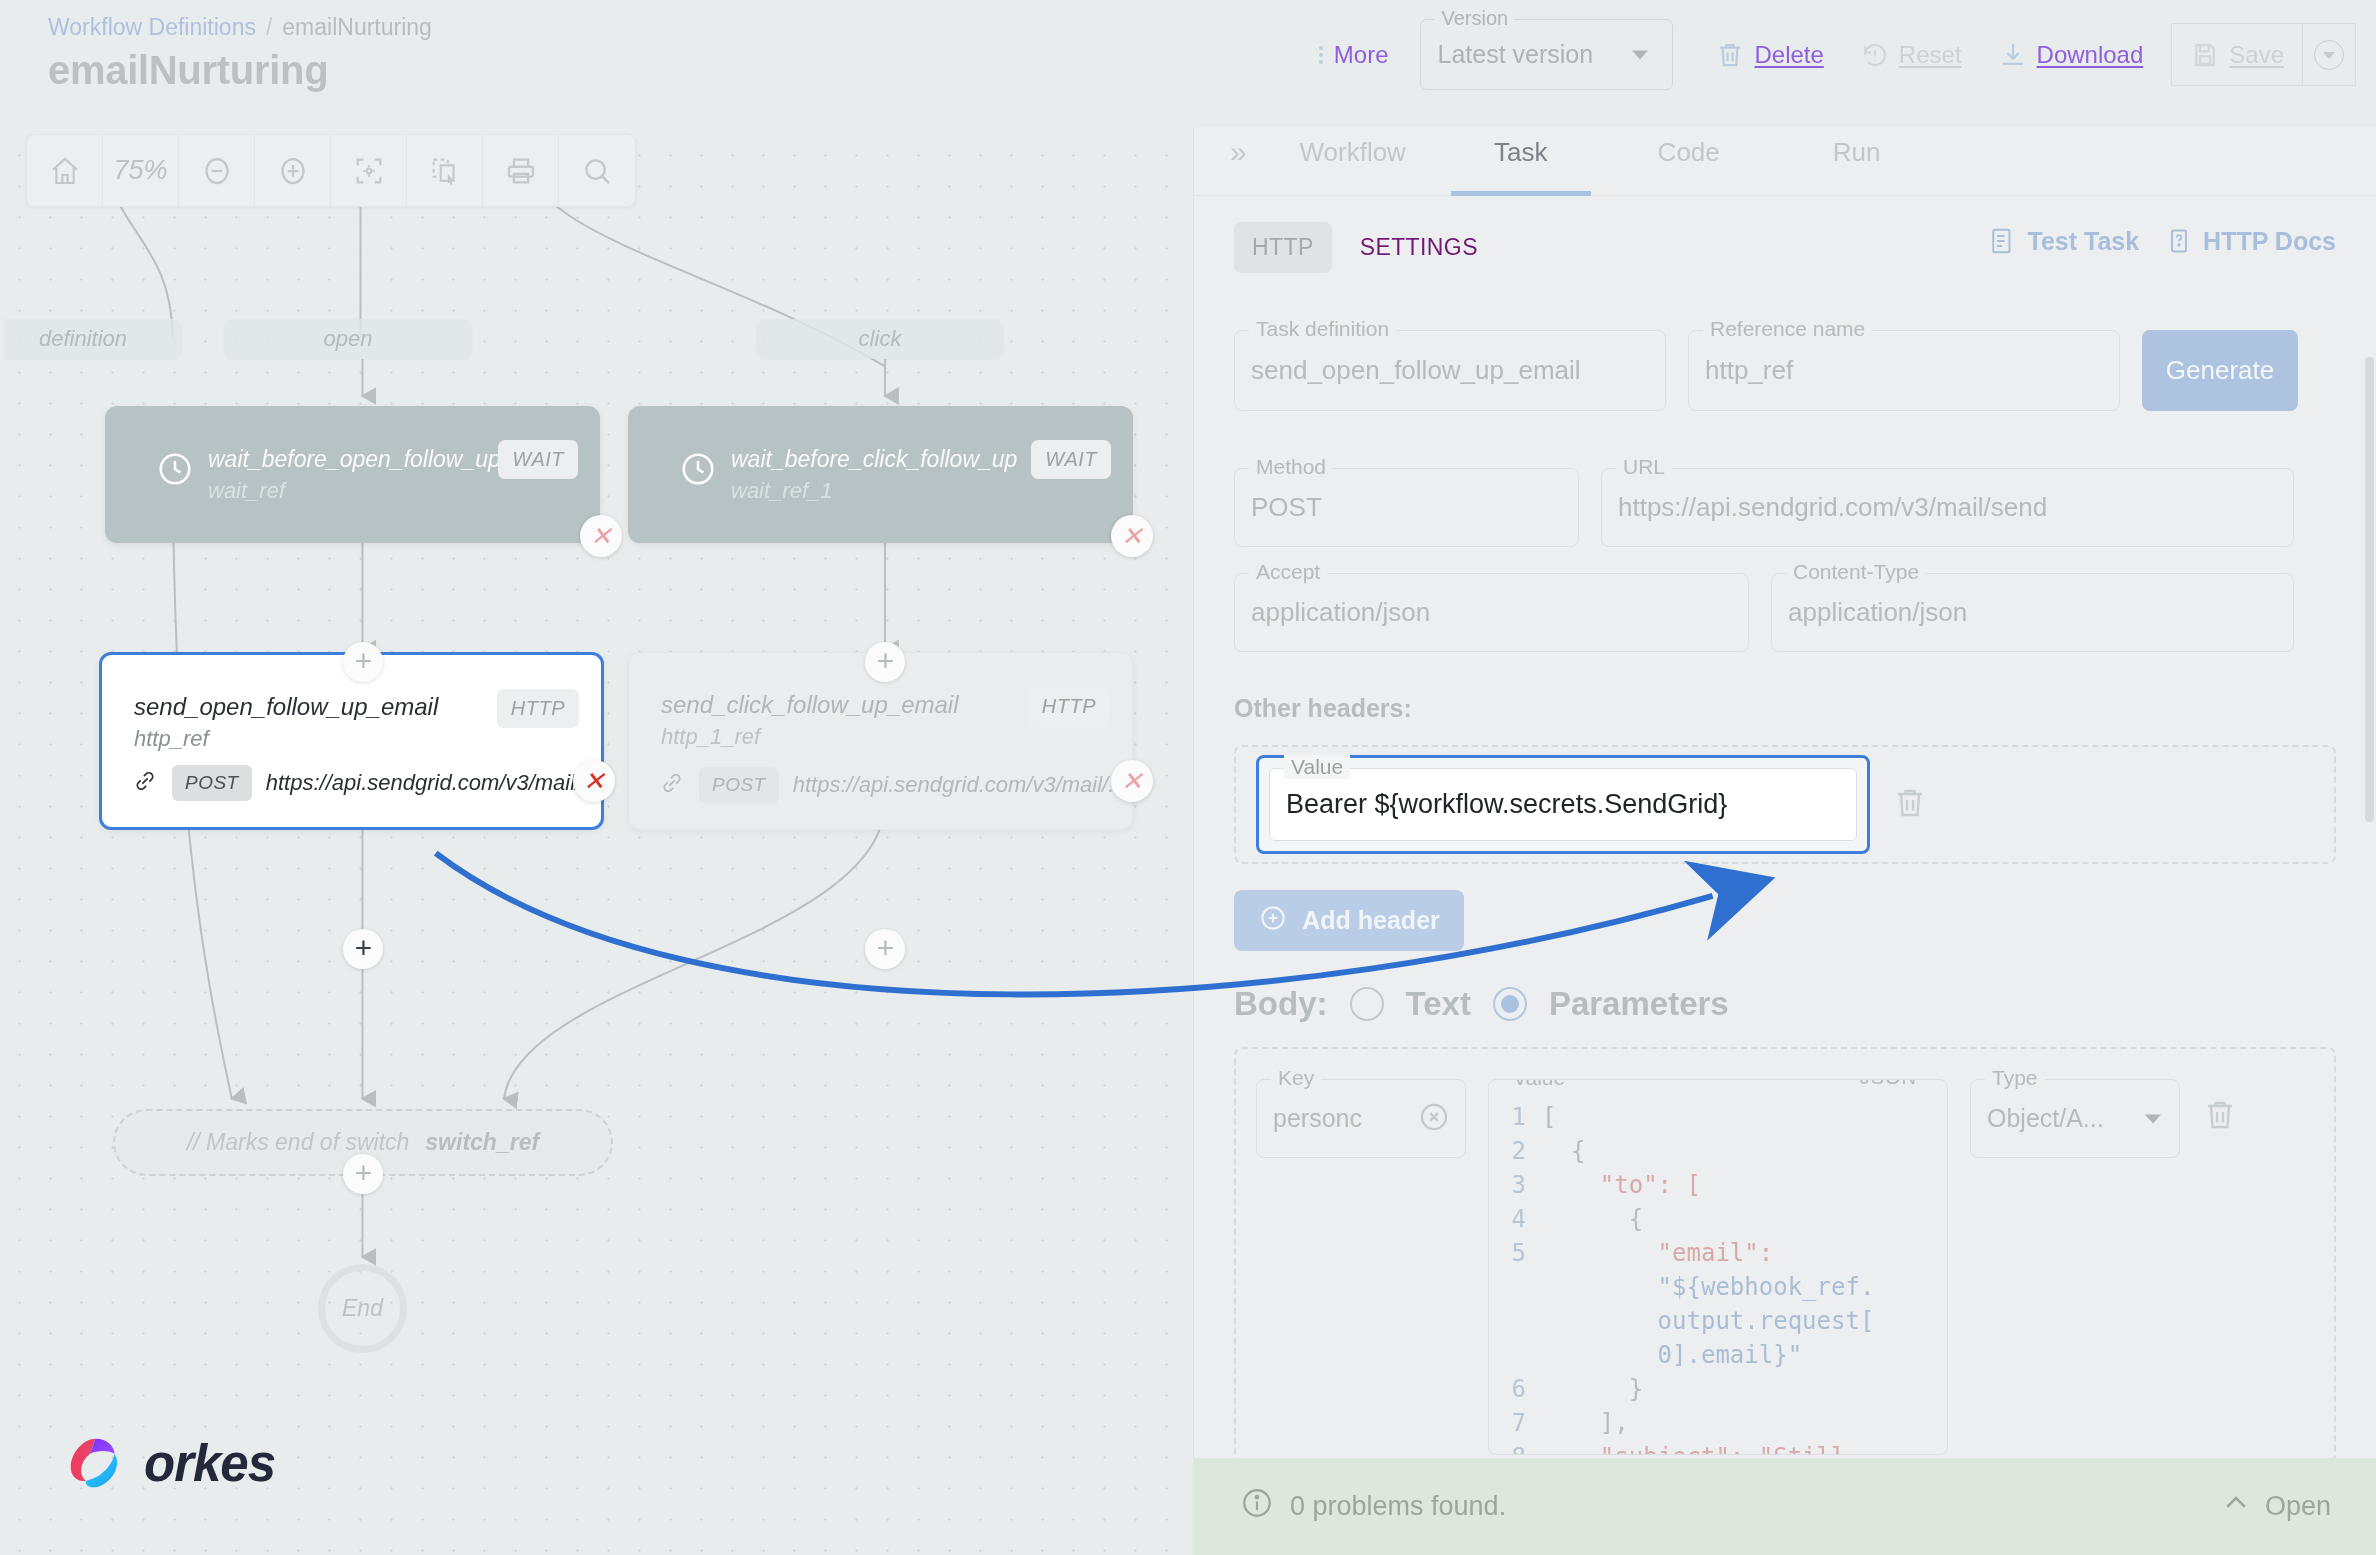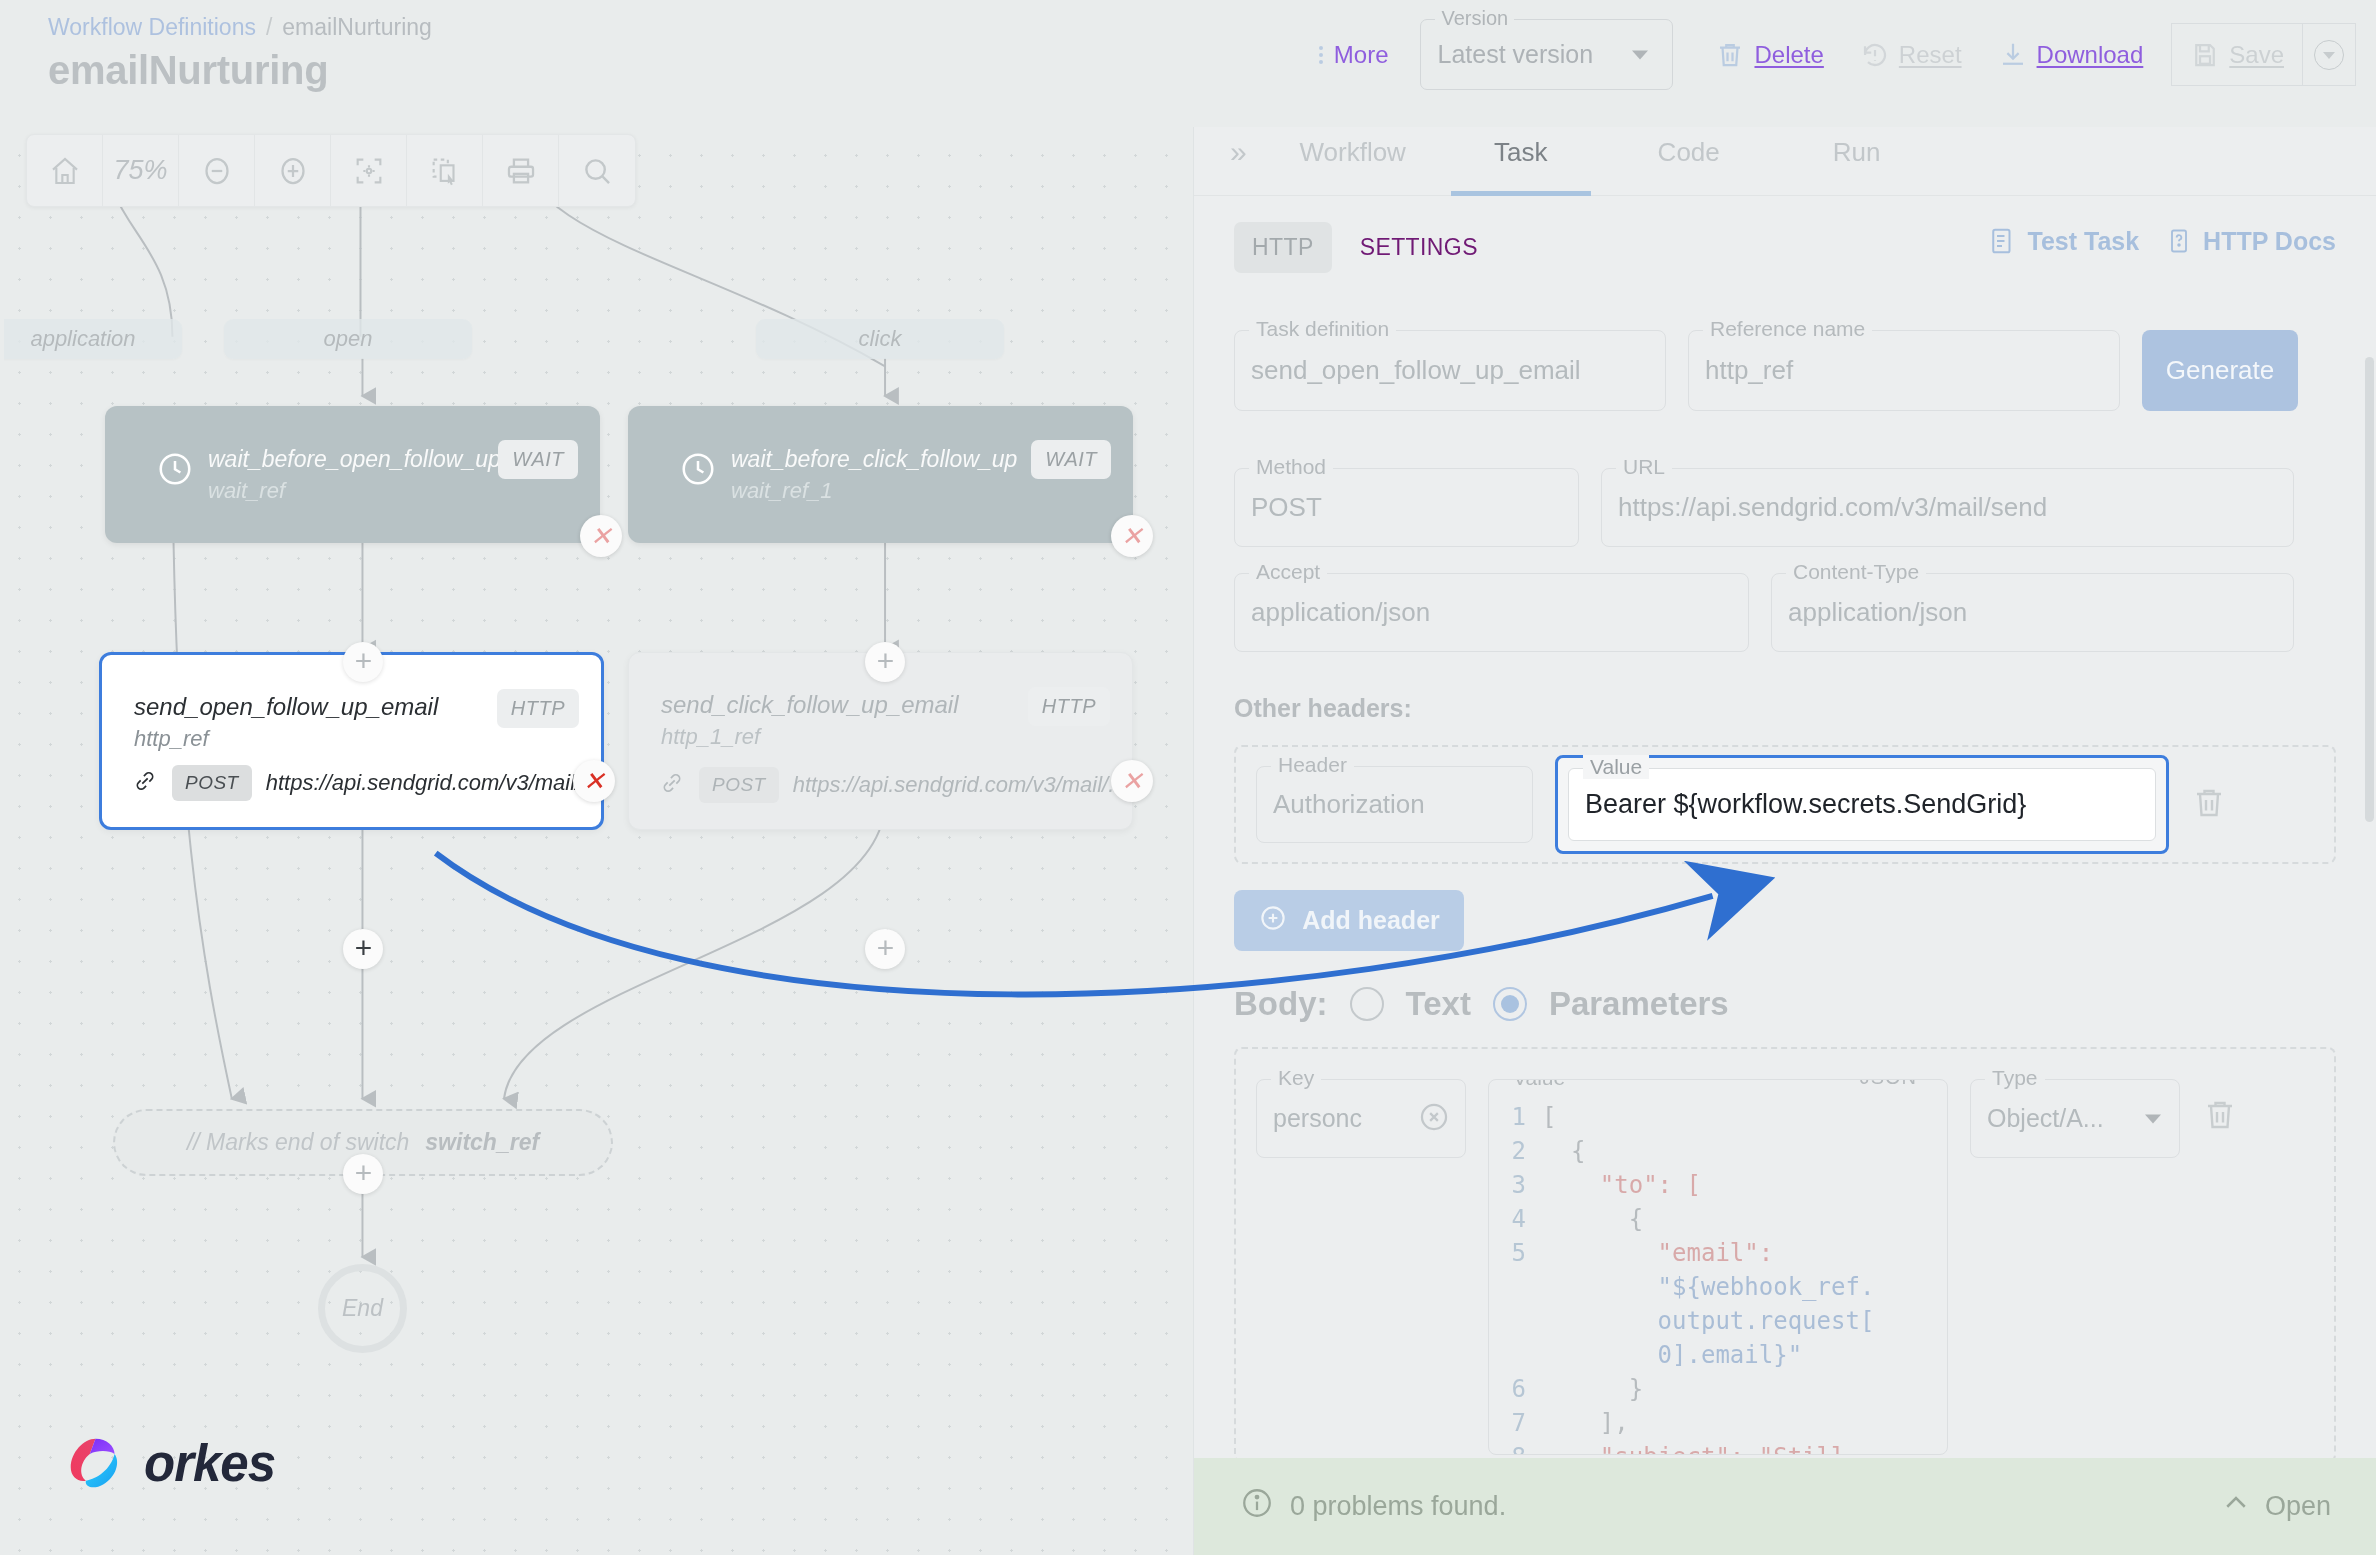--- a/index.html
+++ b/index.html
@@ -442,21 +442,21 @@
       </div>
       <div class="ct-item">
         <svg width="34" height="34" viewBox="0 0 24 24" fill="none" stroke="#c3c8ca" stroke-width="1.7">
             <circle cx="11" cy="11" r="6.5"></circle>
             <path d="M16 16l4.5 4.5"></path>
           </svg>
       </div>
     </div>
 
     <div class="node branch-pill" style="left:-20px; top:210px; width:198px;">
-      <span>application</span>
+      <span>definition</span>
     </div>
     <div class="node branch-pill" style="left:220px; top:210px; width:248px;">
       <span>open</span>
     </div>
     <div class="node branch-pill" style="left:752px; top:210px; width:248px;">
       <span>click</span>
     </div>
 
     <div class="node wait-node" style="left:101px; top:297px; width:495px; height:137px;">
       <span class="clock">
@@ -633,24 +633,20 @@
         </div>
         <div class="field" style="width:523px; height:79px;">
           <span class="legend">Content-Type</span>
           <span class="val">application/json</span>
         </div>
       </div>
 
       <div class="section-label" style="margin-top:42px;">Other headers:</div>
 
       <div class="dashed-box" style="margin-top:22px; height:119px; display:flex; align-items:center; padding: 0 20px; gap:22px;">
-        <div class="field" style="width:277px; height:77px;">
-          <span class="legend">Header</span>
-          <span class="val">Authorization</span>
-        </div>
         <div class="field focusring" style="width:614px; height:99px;">
           <div class="inner-field">
             <span class="legend">Value</span>
             <span class="val">Bearer ${workflow.secrets.SendGrid}</span>
           </div>
         </div>
         <div class="trash">
           <svg width="36" height="36" viewBox="0 0 24 24" fill="none" stroke="#c8cdcf" stroke-width="1.6">
             <path d="M4 6h16M9 6V4h6v2M6 6l1 14h10l1-14"></path>
               <path d="M10 10v7M14 10v7"></path>

